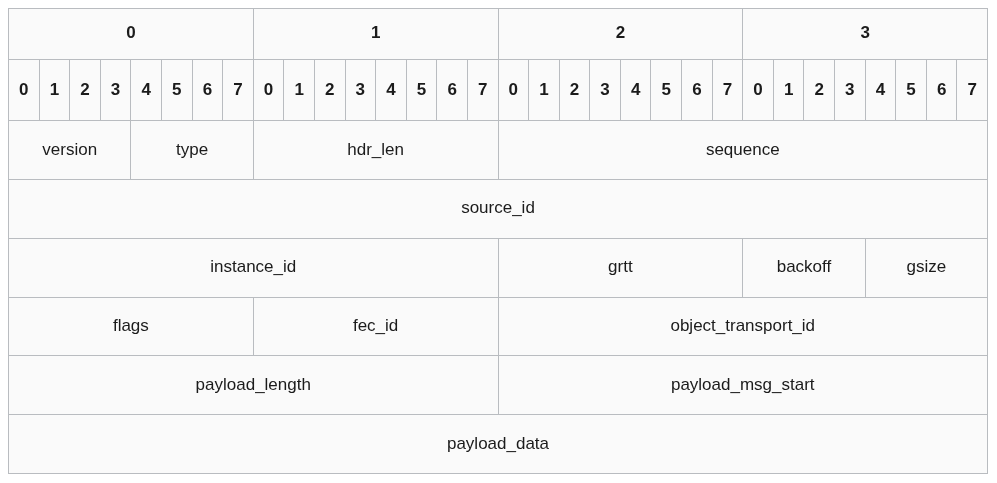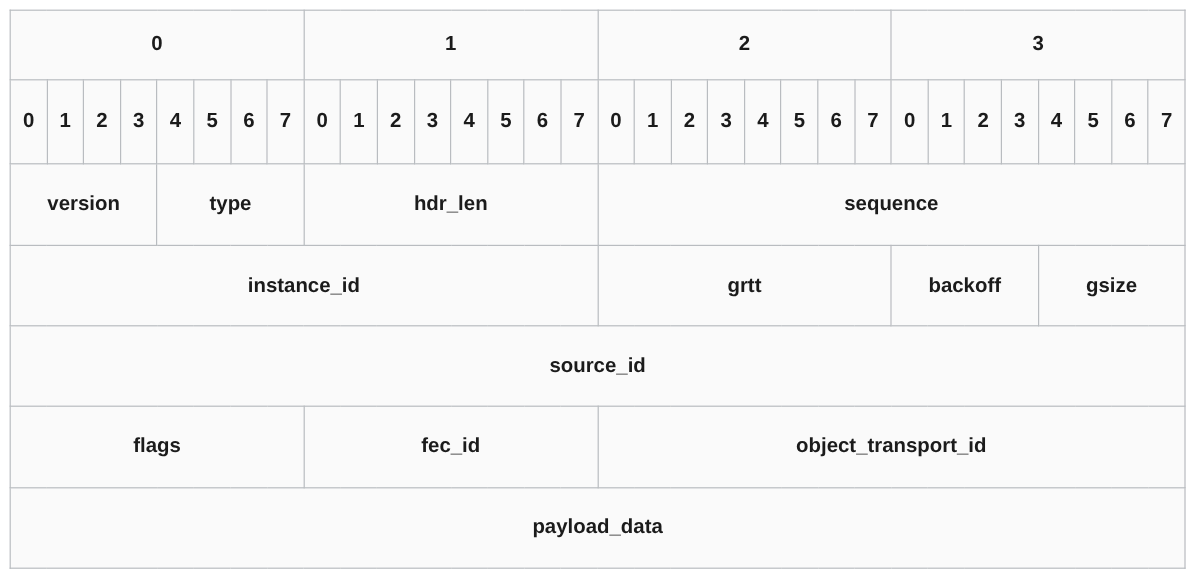--- a/index.html
+++ b/index.html
@@ -57,21 +57,20 @@
 
   
   td.fill-cyan-dark { background: #5fdcf8; }
   td.fill-cyan-light { background: #aefcfc; }
   td.fill-pink { background: #ffcdcd; }
   td.fill-plain { background: #fafafa; }
 
   td.field {
     height: 42px;
     font-size: 17px;
-    font-weight: bold;
   }
 </style>
 </head>
 <body>
 
 <div id="packet-diagram">
   <table class="pkt">
     <colgroup id="pkt-colgroup">
         <col style="width: 3.125%;">
         <col style="width: 3.125%;">
@@ -147,31 +146,35 @@
           <td class="bit-cell">6</td>
           <td class="bit-cell">7</td>
         </tr>
         <tr>
           <td class="field fill-cyan-dark" colspan="4">version</td>
           <td class="field fill-cyan-dark" colspan="4">type</td>
           <td class="field fill-cyan-dark" colspan="8">hdr_len</td>
           <td class="field fill-cyan-dark" colspan="16">sequence</td>
         </tr>
         <tr>
+          <td class="field fill-cyan-dark" colspan="32">source_id</td>
+        </tr>
+        <tr>
           <td class="field fill-cyan-light" colspan="16">instance_id</td>
           <td class="field fill-cyan-light" colspan="8">grtt</td>
           <td class="field fill-cyan-light" colspan="4">backoff</td>
           <td class="field fill-cyan-light" colspan="4">gsize</td>
         </tr>
         <tr>
-          <td class="field fill-cyan-dark" colspan="32">source_id</td>
-        </tr>
-        <tr>
           <td class="field fill-cyan-light" colspan="8">flags</td>
           <td class="field fill-cyan-light" colspan="8">fec_id</td>
           <td class="field fill-cyan-light" colspan="16">object_transport_id</td>
+        </tr>
+        <tr>
+          <td class="field fill-plain" colspan="16">payload_length</td>
+          <td class="field fill-plain" colspan="16">payload_msg_start</td>
         </tr>
         <tr>
           <td class="field fill-plain" colspan="32">payload_data</td>
         </tr>
       </tbody>
   </table>
 </div>
 
 </body></html>

